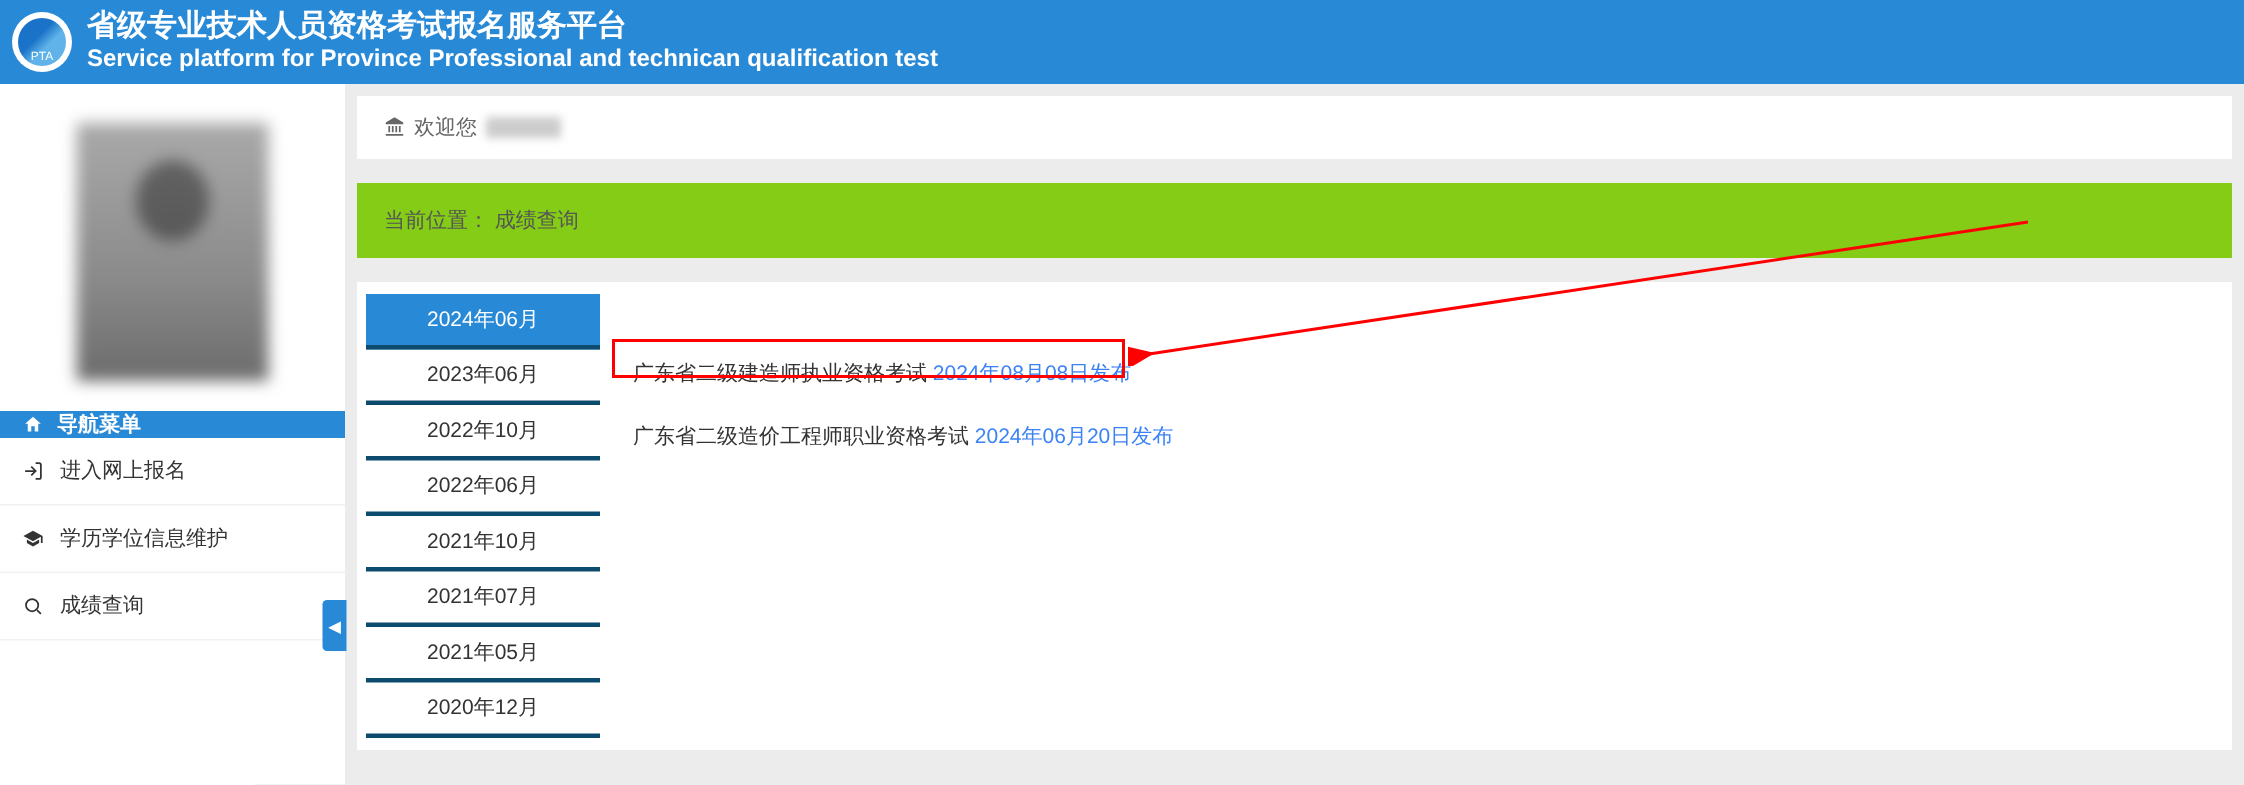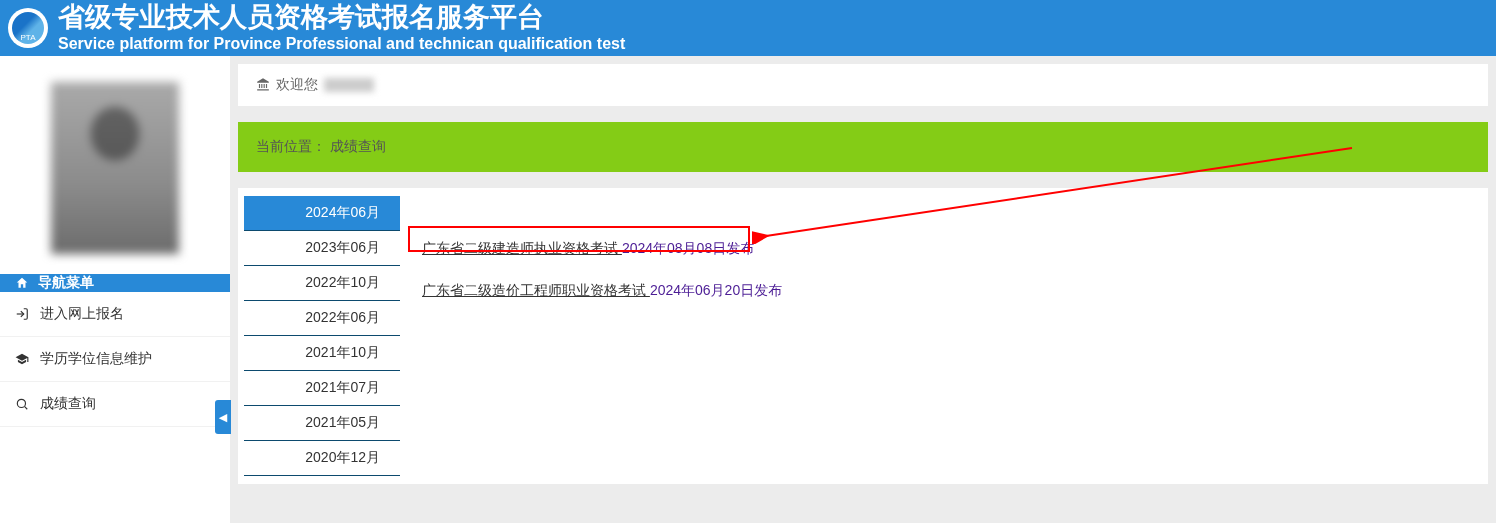--- a/index.html
+++ b/index.html
@@ -40,21 +40,21 @@
       background: linear-gradient(135deg, #1a73c8 40%, #5fb3e8 60%);
       display: flex;
       align-items: flex-end;
       justify-content: center;
       color: #fff;
       font-size: 8px;
       font-weight: normal;
       padding-bottom: 2px;
     }
     .header-titles { display: flex; flex-direction: column; }
-    .header-title-main { font-size: 27px; font-weight: bold; line-height: 1.2; }
+    .header-title-main { font-size: 20px; font-weight: bold; line-height: 1.2; }
     .header-title-sub { font-size: 16px; font-weight: bold; line-height: 1.4; }
 
     
     .layout {
       display: flex;
       height: calc(100% - 56px);
     }
     .sidebar {
       width: 230px;
       background: #fff;
@@ -163,47 +163,46 @@
     .col-name { flex: 1; padding: 12px 16px; }
 
     .table-body {
       display: flex;
     }
     .time-list {
       width: 168px;
       padding: 8px 6px;
     }
     .time-item {
-      text-align: right;
-      padding: 8px 20px;
-      border-bottom: 1px solid #0c4a6e;
+      text-align: center;
+      padding: 8px 4px;
+      border-bottom: 3px solid #0c4a6e;
       cursor: pointer;
       color: #333;
     }
     .time-item.active {
       background: #2889d7;
       color: #fff;
     }
 
     .exam-list {
       flex: 1;
       padding: 46px 16px 16px 16px;
       position: relative;
     }
     .exam-row {
       padding: 6px 0 18px 0;
       color: #333;
       font-size: 14px;
     }
     .exam-link {
       color: #333;
-      text-decoration: underline;
       cursor: pointer;
     }
-    .exam-date { color: #4c1d95; }
+    .exam-date { color: #3b82f6; }
 
     .highlight-box {
       position: absolute;
       border: 2px solid #ff0000;
       pointer-events: none;
     }
 
     .arrow-svg {
       position: absolute;
       pointer-events: none;

